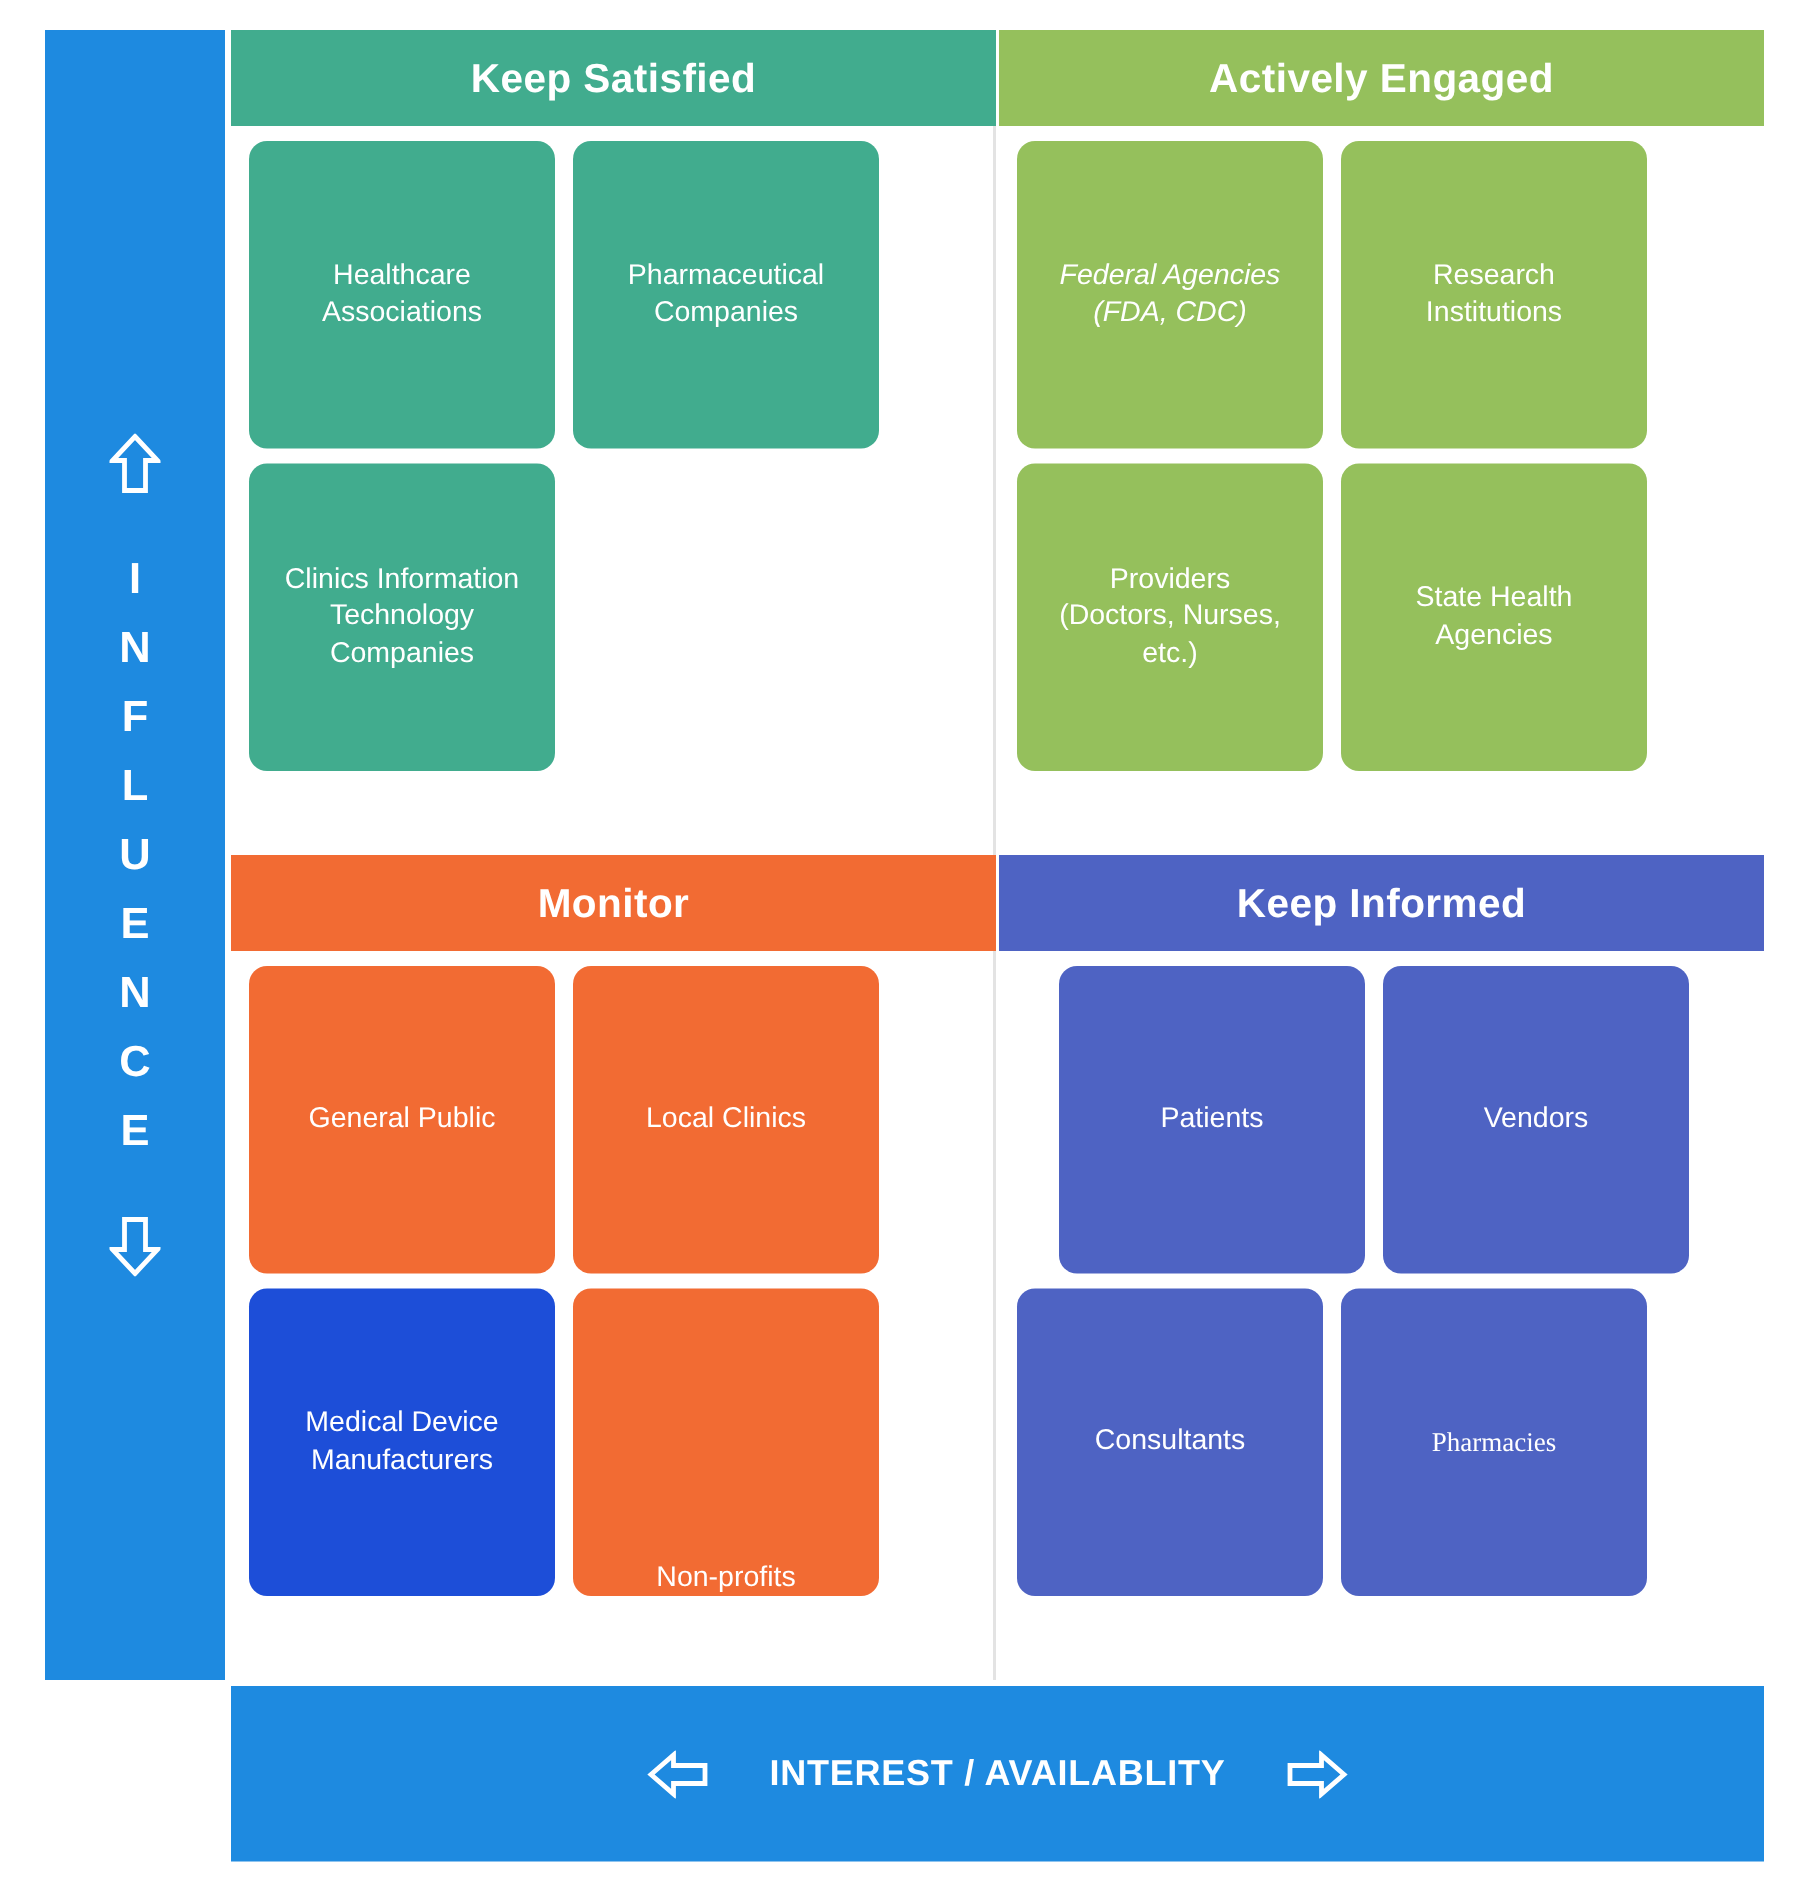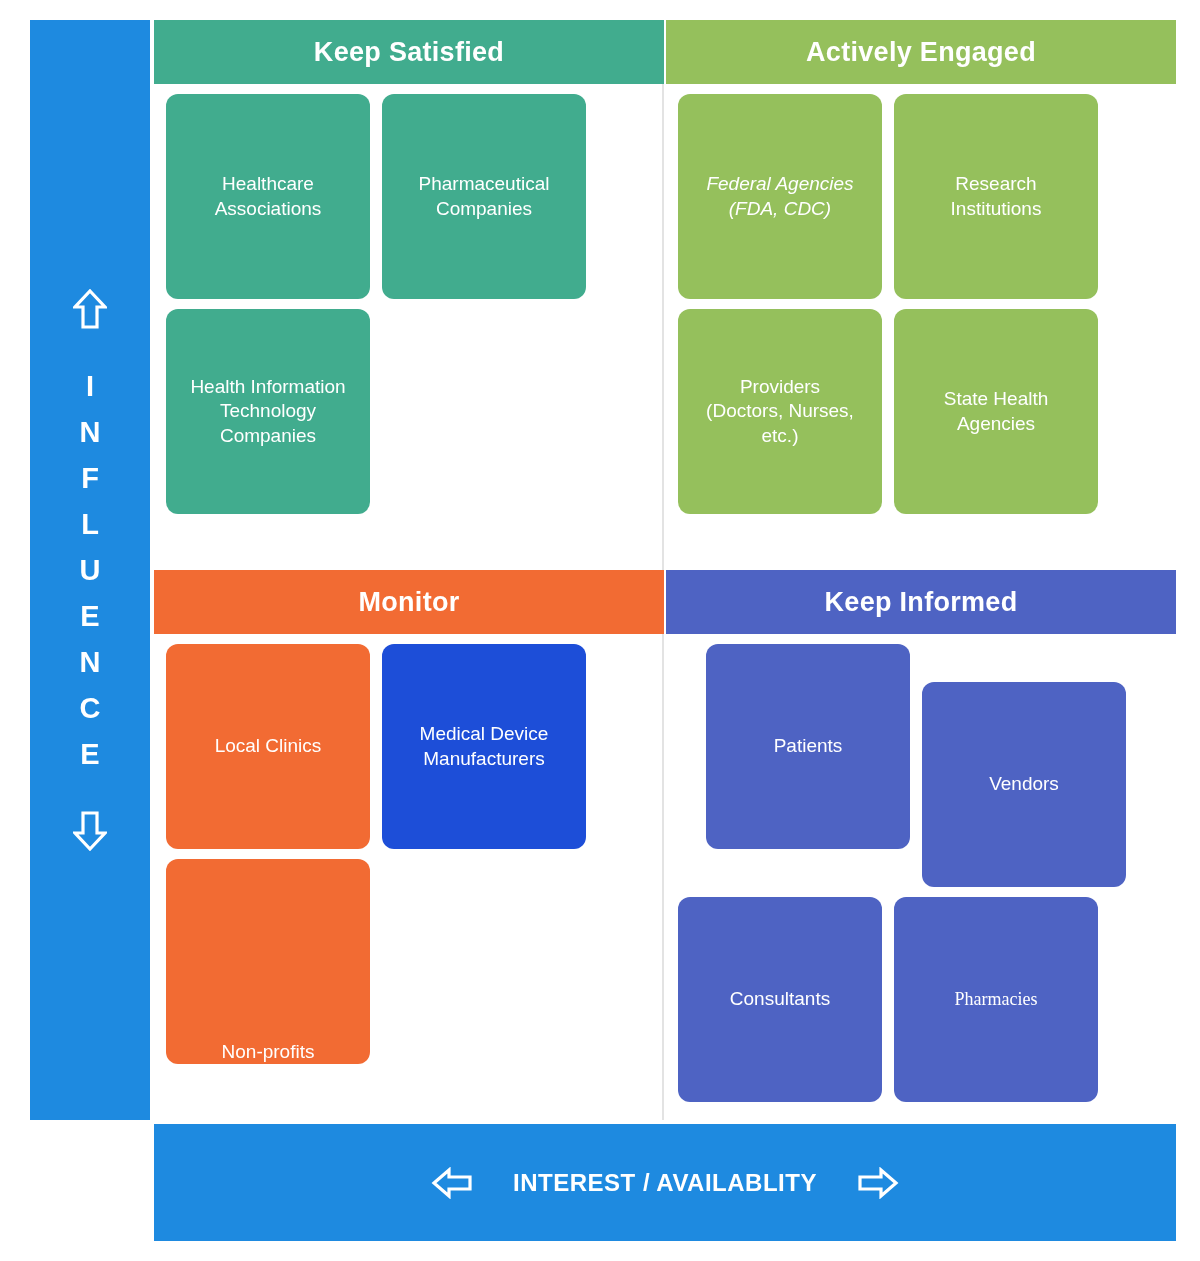--- a/index.html
+++ b/index.html
@@ -168,21 +168,21 @@
       <div class="card-area">
         <div class="stake-card" style="background: rgb(65, 172, 142);">
           <span class="card-label">Healthcare
 Associations</span>
         </div>
         <div class="stake-card" style="background: rgb(65, 172, 142);">
           <span class="card-label">Pharmaceutical
 Companies</span>
         </div>
         <div class="stake-card" style="background: rgb(65, 172, 142);">
-          <span class="card-label">Health Information
+          <span class="card-label">Clinics Information
 Technology
 Companies</span>
         </div>
       </div>
     </div>
 
     <div class="quadrant q-tr">
       <div class="quad-header" style="background: rgb(149, 192, 92);">Actively Engaged</div>
       <div class="card-area">
         <div class="stake-card" style="background: rgb(149, 192, 92); font-style: italic;">
@@ -202,39 +202,42 @@
           <span class="card-label">State Health
 Agencies</span>
         </div>
       </div>
     </div>
 
     <div class="quadrant q-bl">
       <div class="quad-header narrow" style="background: rgb(242, 107, 51);">Monitor</div>
       <div class="card-area">
         <div class="stake-card" style="background: rgb(242, 107, 51);">
+          <span class="card-label">General Public</span>
+        </div>
+        <div class="stake-card" style="background: rgb(242, 107, 51);">
           <span class="card-label">Local Clinics</span>
         </div>
         <div class="stake-card" style="background: #1d4ed8;">
           <span class="card-label">Medical Device
 Manufacturers</span>
         </div>
         <div class="stake-card" style="background: rgb(242, 107, 51); align-items: flex-end;">
           <span class="card-label">Non-profits</span>
         </div>
       </div>
     </div>
 
     <div class="quadrant q-br">
       <div class="quad-header narrow" style="background: rgb(78, 99, 195);">Keep Informed</div>
       <div class="card-area">
         <div class="stake-card" style="background: rgb(78, 99, 195); margin-left: 28px;">
           <span class="card-label">Patients</span>
         </div>
-        <div class="stake-card" style="background: rgb(78, 99, 195); margin-top: 38px;">
+        <div class="stake-card" style="background: rgb(78, 99, 195);">
           <span class="card-label">Vendors</span>
         </div>
         <div class="stake-card" style="background: rgb(78, 99, 195);">
           <span class="card-label">Consultants</span>
         </div>
         <div class="stake-card serif-label" style="background: rgb(78, 99, 195);">
           <span class="card-label">Pharmacies</span>
         </div>
       </div>
     </div>

